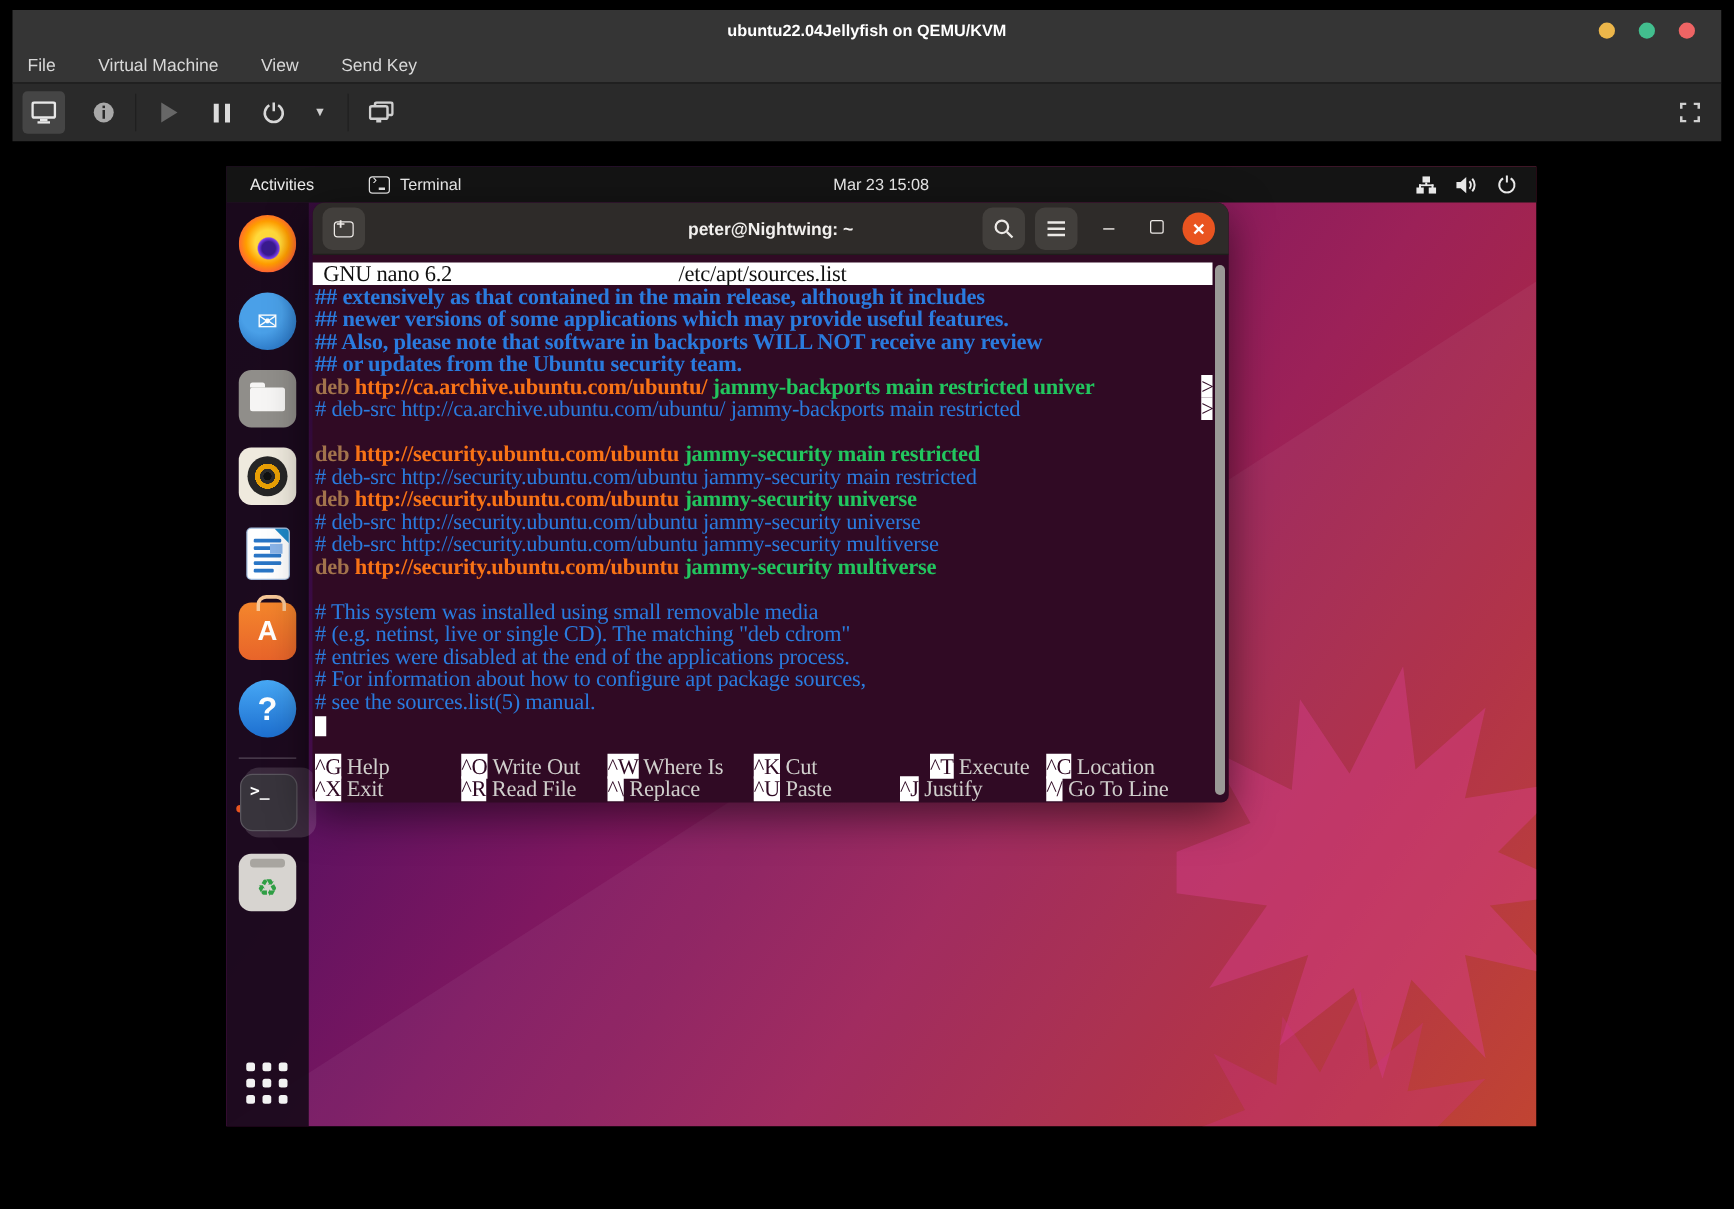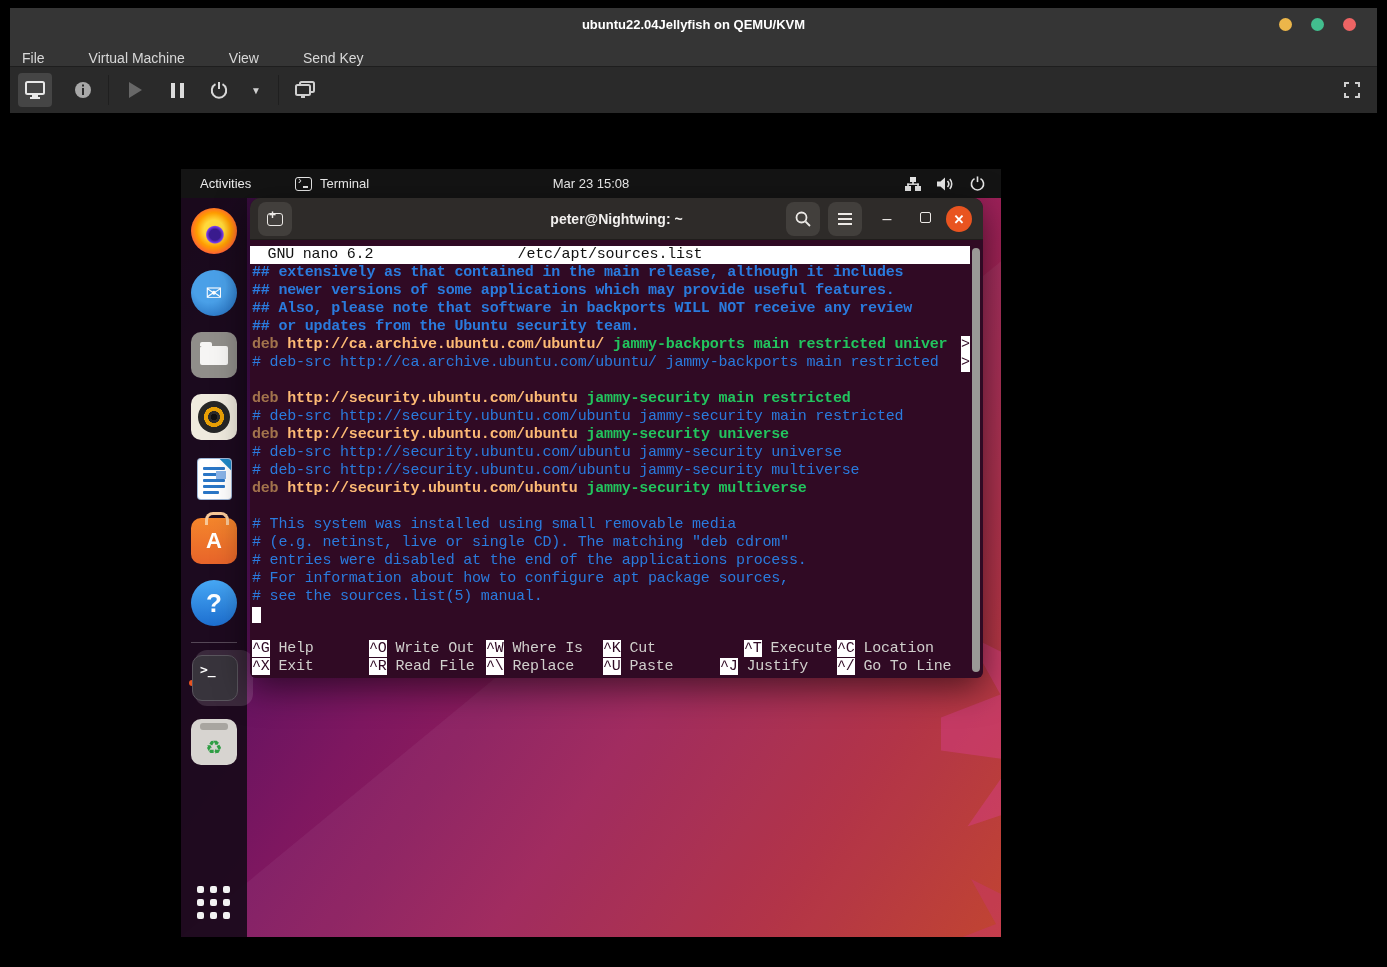--- a/index.html
+++ b/index.html
@@ -6,35 +6,35 @@
   html,body { background:#000; }
   #stage { position:relative; width:1387px; height:967px; background:#000; overflow:hidden;
            font-family:"Liberation Sans", sans-serif; }
 
   
   .vm-chrome { position:absolute; left:10px; top:8px; right:10px; height:58px; background:#353535; }
   .vm-titlebar { position:absolute; left:0; top:0; right:0; height:32px; }
   .vm-title { position:absolute; left:0; right:0; top:0; height:32px; line-height:34px; text-align:center;
               color:#ffffff; font-weight:bold; font-size:13px; }
   .tl { position:absolute; top:10px; width:13px; height:13px; border-radius:50%; }
-  .vm-menubar { position:absolute; left:8px; top:36px; height:22px; display:flex; gap:36px; align-items:flex-end; }
+  .vm-menubar { position:absolute; left:8px; top:36px; height:22px; display:flex; gap:26px; align-items:flex-start; }
   .menu-item { color:#d8d8d8; font-size:14px; padding:0 4px; cursor:default; }
   .vm-toolbar { position:absolute; left:10px; top:66px; right:10px; height:47px; background:#2a2a2a;
                 border-top:1px solid #1e1e1e; }
   .tbtn { position:absolute; top:6px; width:34px; height:34px; border-radius:4px; display:flex;
           align-items:center; justify-content:center; }
   .tbtn.active { background:#454545; }
   .tb-sep { position:absolute; top:8px; width:1px; height:30px; background:#1f1f1f; }
   .caret { color:#cfcfcf; font-size:10px; }
   .pause-bars { display:flex; gap:5px; }
   .pause-bars i { display:block; width:4px; height:15px; background:#dcdcdc; }
   .play-tri { width:0; height:0; border-left:13px solid #676767; border-top:8px solid transparent; border-bottom:8px solid transparent; }
 
   
-  .guest { position:absolute; left:181px; top:169px; width:820px; height:768px; overflow:hidden;
+  .guest { position:absolute; left:181px; top:133px; width:1048px; height:768px; overflow:hidden;
            background:linear-gradient(125deg,#2e0b31 0%,#531061 22%,#7e1760 42%,#9c2158 62%,#ae2a3f 82%,#be3a28 100%); }
   .wall-tri { position:absolute; left:0; top:0; width:100%; height:100%;
               background:rgba(255,255,255,.05); clip-path:polygon(0 100%,100% 12%,100% 100%); }
   .spike { position:absolute; background:rgba(219,62,148,.40);
            clip-path:polygon(0% 45%,18% 38%,8% 20%,28% 30%,30% 8%,42% 26%,55% 0%,58% 25%,75% 10%,70% 32%,95% 28%,78% 45%,100% 55%,76% 58%,92% 75%,70% 70%,75% 95%,57% 76%,50% 100%,43% 78%,25% 92%,32% 70%,8% 78%,22% 58%,0% 55%); }
   .spike.s1 { left:760px; top:400px; width:330px; height:330px; }
   .spike.s2 { left:770px; top:660px; width:250px; height:250px; background:rgba(205,50,135,.32); }
 
   
   .topbar { position:absolute; left:0; top:0; width:100%; height:29px; background:#141414;
@@ -100,31 +100,31 @@
   .newtab-ic::before { content:"+"; position:absolute; left:1px; top:-6px; color:#ece9e6; font-size:12px; font-weight:bold; }
   .ham { display:flex; flex-direction:column; gap:3.5px; }
   .ham i { width:14px; height:1.8px; background:#ece9e6; }
   .win-min { position:absolute; top:12px; width:16px; height:18px; color:#ece9e6; text-align:center; line-height:18px; }
   .win-max { position:absolute; top:14px; width:11px; height:11px; border:1.5px solid #ece9e6; border-radius:2px; }
   .win-close { position:absolute; top:8px; width:26px; height:26px; border-radius:50%; background:#E95420;
                color:#fff; font-weight:bold; font-size:13px; display:flex; align-items:center; justify-content:center; }
 
   
   .nano { position:absolute; left:0; top:42px; right:0; bottom:0;
-          font-family:Liberation Mono, monospace; font-size:15px; letter-spacing:-0.2px; }
+          font-family:Liberation Serif, serif; font-size:18px; letter-spacing:-0.2px; }
   .nano-titlebar { position:absolute; left:0; top:6px; width:720px; height:18px; background:#fff; color:#111;
                    white-space:pre; line-height:18px; }
   .nano-file { position:absolute; left:0; width:720px; text-align:center; top:0; }
   .nano-ver { position:absolute; left:0; top:0; }
   .buf { position:absolute; left:2px; top:24px; width:718px; }
   .row { position:relative; height:18px; line-height:18px; white-space:pre; color:#d0cfcc; }
   .c1 { color:#2A7BDE; }
   .c2 { color:#2A7BDE; font-weight:bold; }
   .kw { color:#A2734C; font-weight:bold; }
-  .url { color:#fdba74; font-weight:bold; }
+  .url { color:#f97316; font-weight:bold; }
   .comp { color:#22c55e; font-weight:bold; }
   .marker { position:absolute; right:0; top:0; width:9px; height:18px; background:#fff; color:#300A24; text-align:center; }
   .cursor { display:inline-block; width:9px; height:16px; background:#fff; vertical-align:text-bottom; }
   .shortcuts { position:absolute; left:2px; bottom:2px; width:720px; height:36px; }
   .sc-row { position:absolute; left:0; height:18px; width:100%; }
   .sc { position:absolute; top:0; height:18px; line-height:18px; white-space:pre; color:#d0cfcc; }
   .sc .key { background:#fff; color:#300A24; }
   .t-scroll { position:absolute; right:3px; top:50px; width:8px; height:424px; border-radius:4px; background:#9a9996; }
 
   

